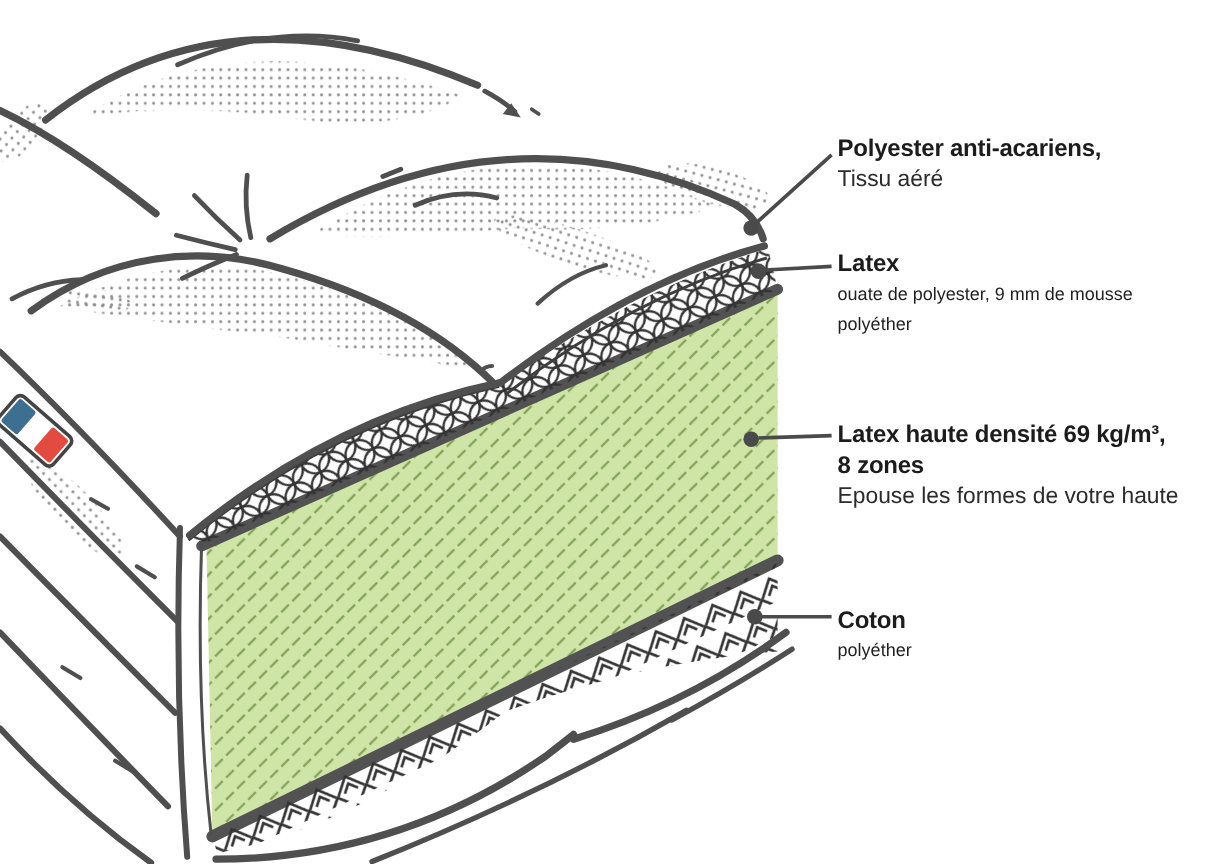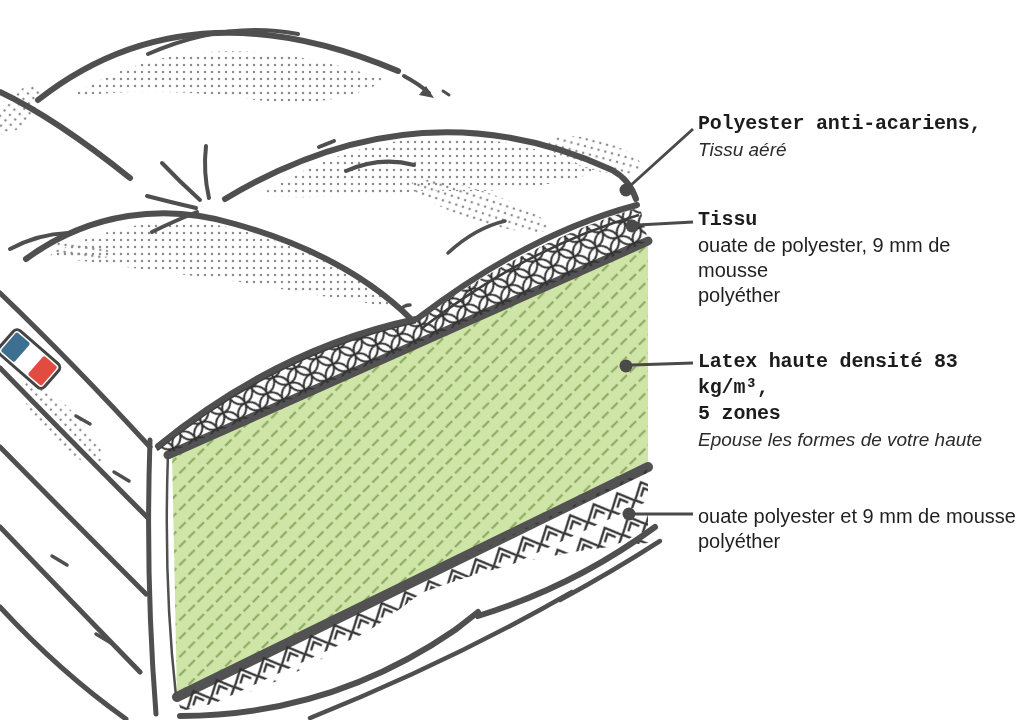--- a/index.html
+++ b/index.html
@@ -3,23 +3,23 @@
 <meta charset="utf-8">
 <style>
   html,body{margin:0;padding:0;background:#ffffff;}
   .canvas{
     position:relative;width:1020px;height:720px;background:#ffffff;
     overflow:hidden;font-family:"Liberation Sans",sans-serif;
   }
   .illustration{position:absolute;left:0;top:0;}
   .labels{position:absolute;left:0;top:0;width:1020px;height:720px;}
   .label-block{position:absolute;left:698px;width:318px;color:#1c1c1c;}
-  .label-title{font-weight:700;font-size:20px;line-height:26px;letter-spacing:-0.2px;color:#1c1c1c;font-family:Liberation Mono, monospace;}
-  .label-desc{font-weight:400;font-size:20px;line-height:25px;color:#1f1f1f;}
-  .label-sub{font-style:italic;font-weight:400;font-size:19px;line-height:25px;color:#2b2b2b;}
+  .label-title{font-weight:700;font-size:20px;line-height:26px;letter-spacing:-0.2px;color:#1c1c1c;}
+  .label-desc{font-weight:400;font-size:15px;line-height:25px;color:#1f1f1f;}
+  .label-sub{font-weight:400;font-size:19px;line-height:25px;color:#2b2b2b;}
 </style>
 </head>
 <body>
 
 <div class="canvas">
 
   <svg class="illustration" width="1020" height="720" viewBox="0 0 1020 720">
     <defs>
 
       <pattern id="halftone" width="7" height="7" patternUnits="userSpaceOnUse">
@@ -147,30 +147,30 @@
   </svg>
 
   <div class="labels">
 
     <div class="label-block" style="top:111px;">
       <div class="label-title">Polyester anti-acariens,</div>
       <div class="label-sub">Tissu aéré</div>
     </div>
 
     <div class="label-block" style="top:207px;">
-      <div class="label-title">Tissu</div>
+      <div class="label-title">Latex</div>
       <div class="label-desc">ouate de polyester, 9 mm de mousse</div>
       <div class="label-desc">polyéther</div>
     </div>
 
     <div class="label-block" style="top:349px;">
-      <div class="label-title">Latex haute densité 83 kg/m³,</div>
-      <div class="label-title">5 zones</div>
+      <div class="label-title">Latex haute densité 69 kg/m³,</div>
+      <div class="label-title">8 zones</div>
       <div class="label-sub">Epouse les formes de votre haute</div>
     </div>
 
     <div class="label-block" style="top:504px;">
-      <div class="label-desc">ouate polyester et 9 mm de mousse</div>
+      <div class="label-title">Coton</div>
       <div class="label-desc">polyéther</div>
     </div>
 
   </div>
 </div>
 
 </body></html>

